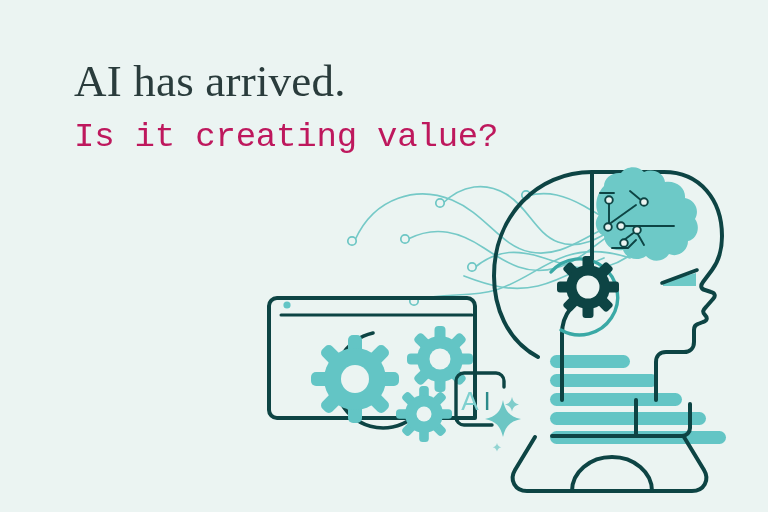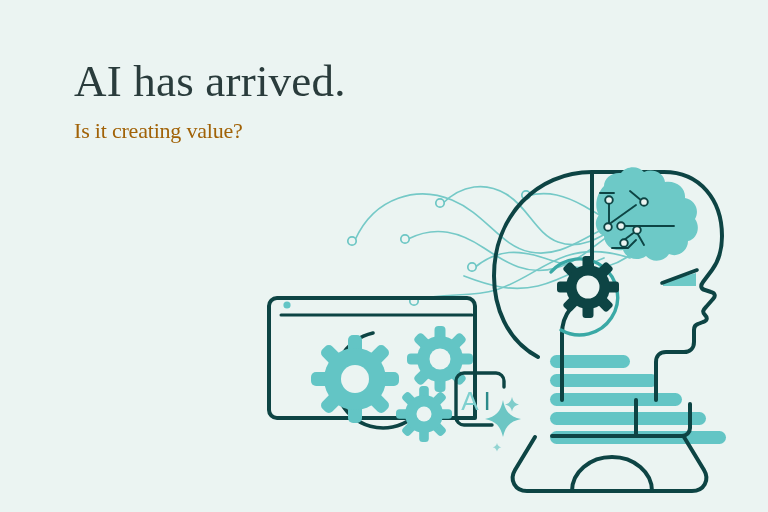--- a/index.html
+++ b/index.html
@@ -31,25 +31,25 @@
     font-family: "Liberation Serif", "DejaVu Serif", serif;
     font-size: 45px;
     line-height: 1.05;
     font-weight: 400;
     color: #2a3c3c;
     letter-spacing: 0.2px;
     margin: 0;
     white-space: nowrap;
   }
   #subheadline {
-    font-family: Liberation Serif, serif;
-    font-size: 22px;
+    font-family: Liberation Mono, monospace;
+    font-size: 34px;
     line-height: 1.1;
     font-weight: 400;
-    color: #a16207;
+    color: #be185d;
     margin: 14px 0 0 0;
     letter-spacing: -0.2px;
     white-space: nowrap;
   }
   #illustration {
     position: absolute;
     left: 0;
     top: 0;
     width: 768px;
     height: 512px;

